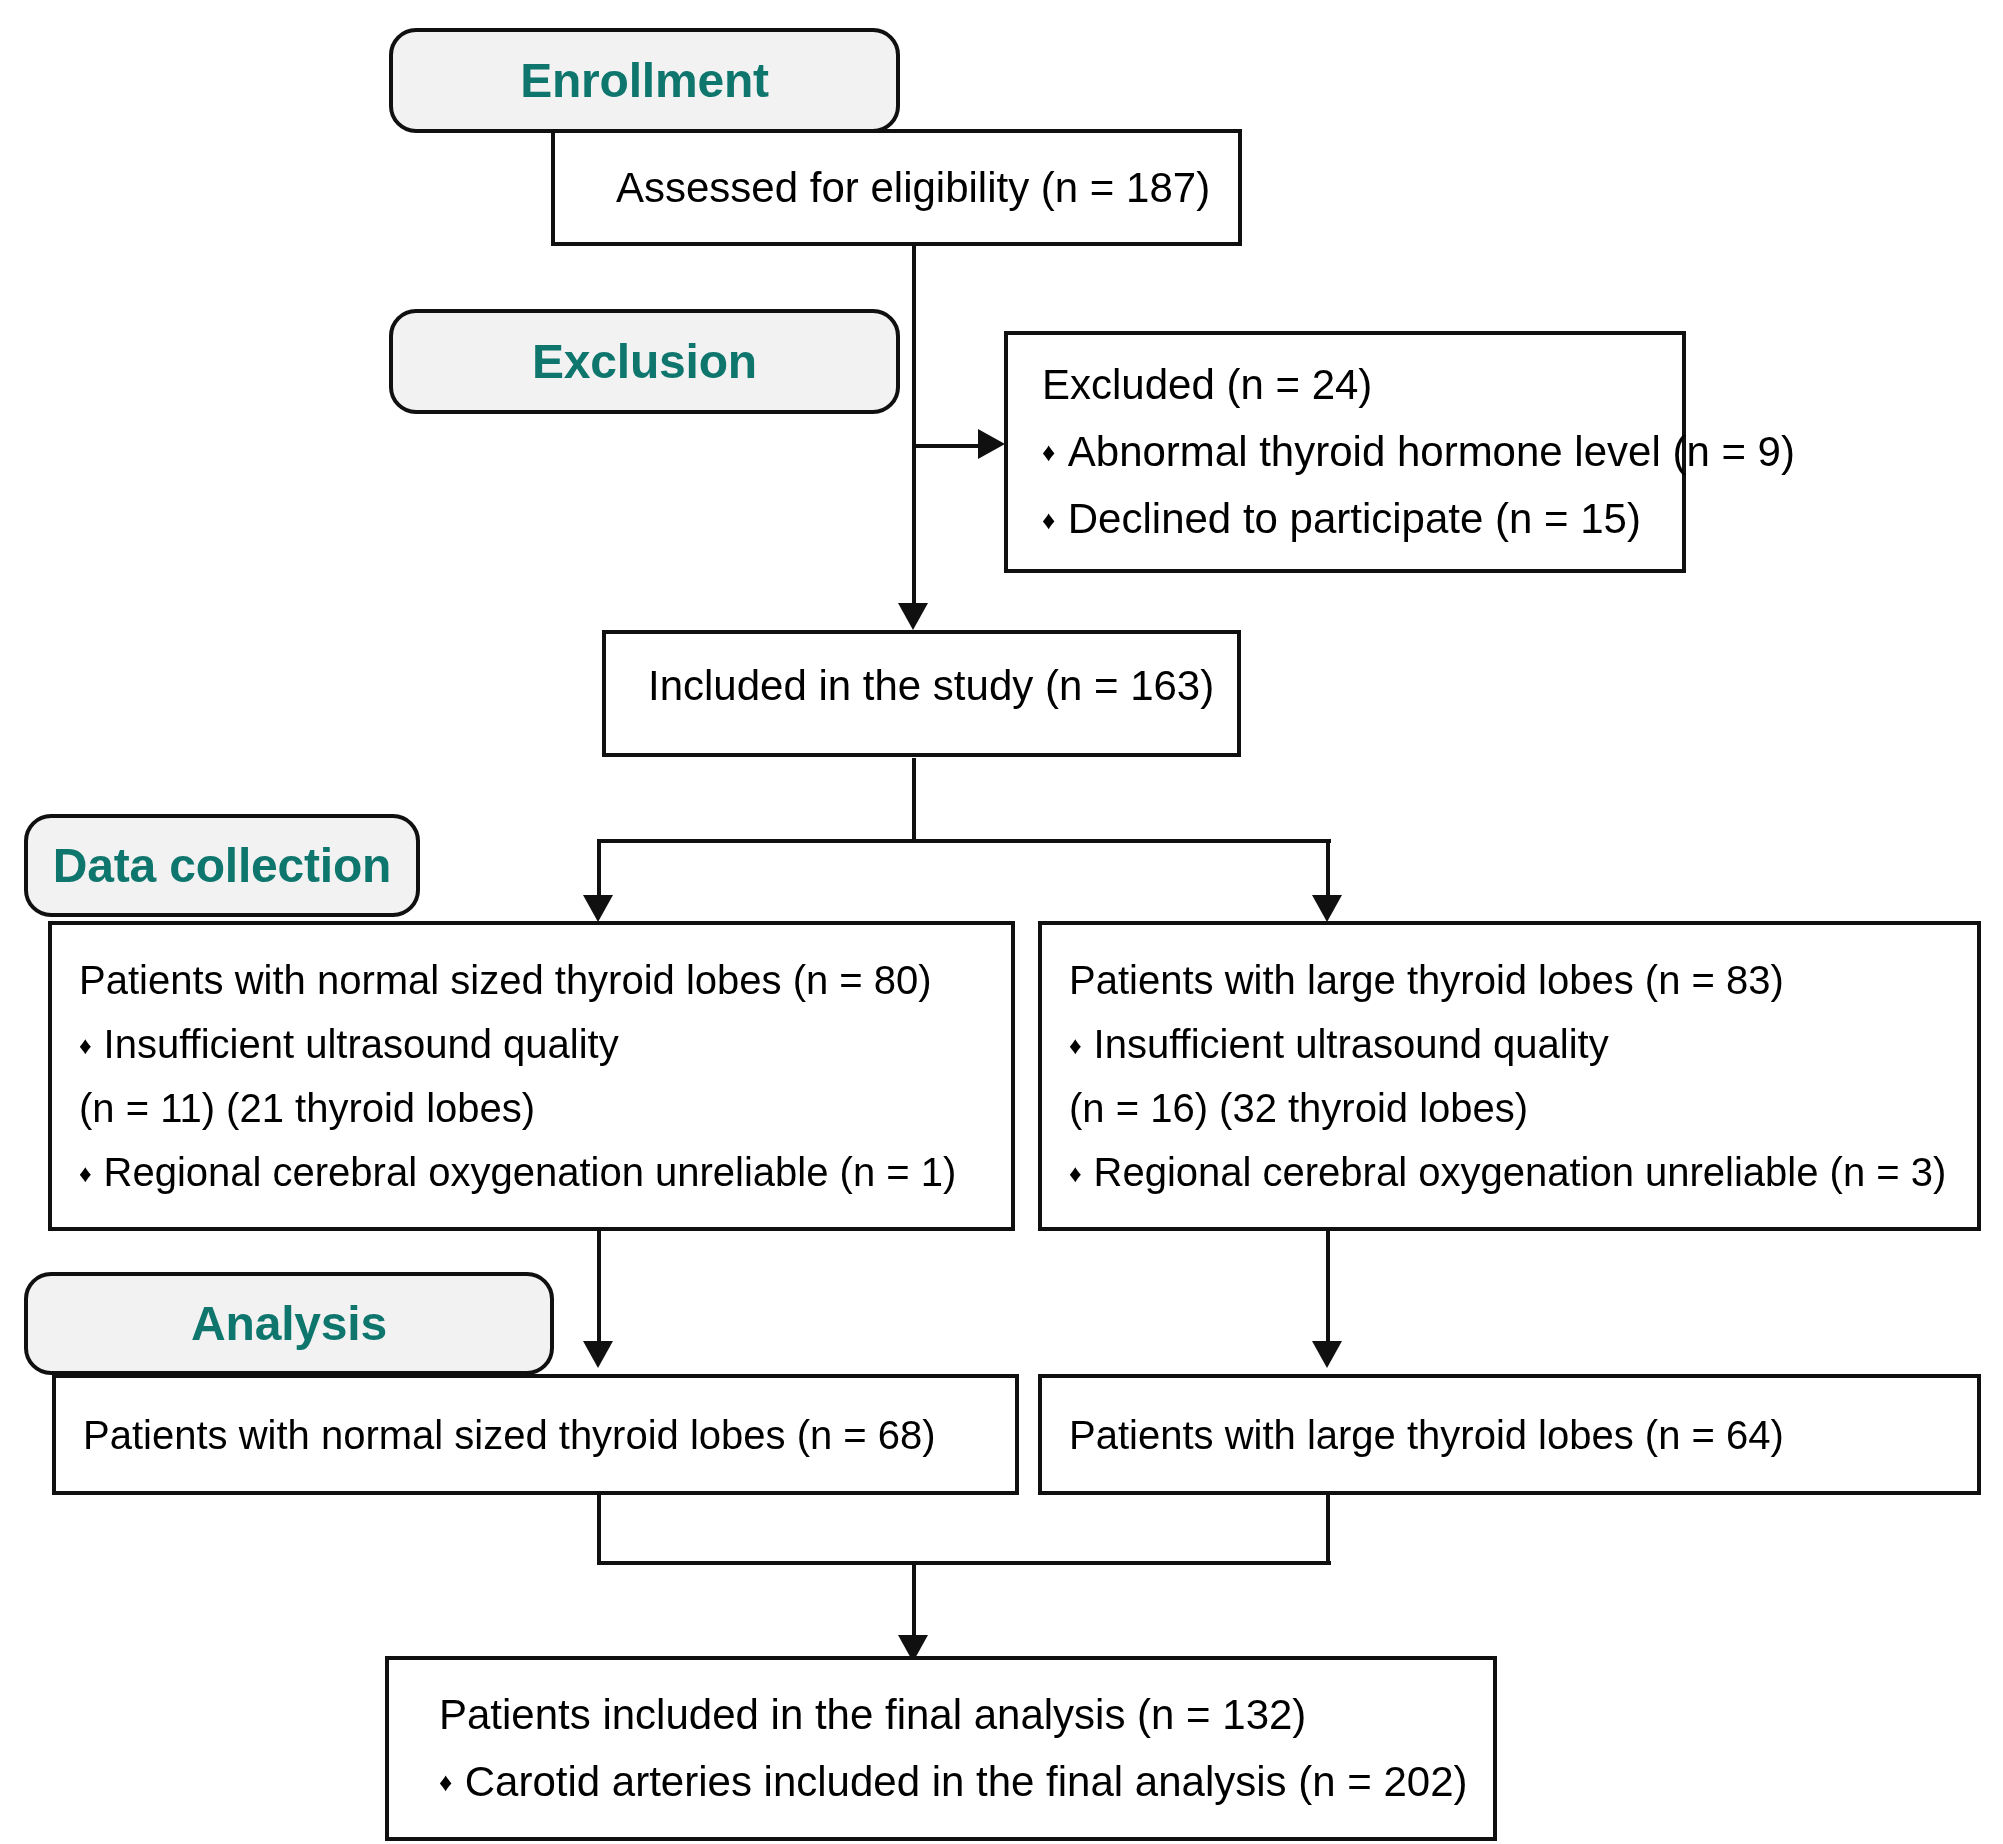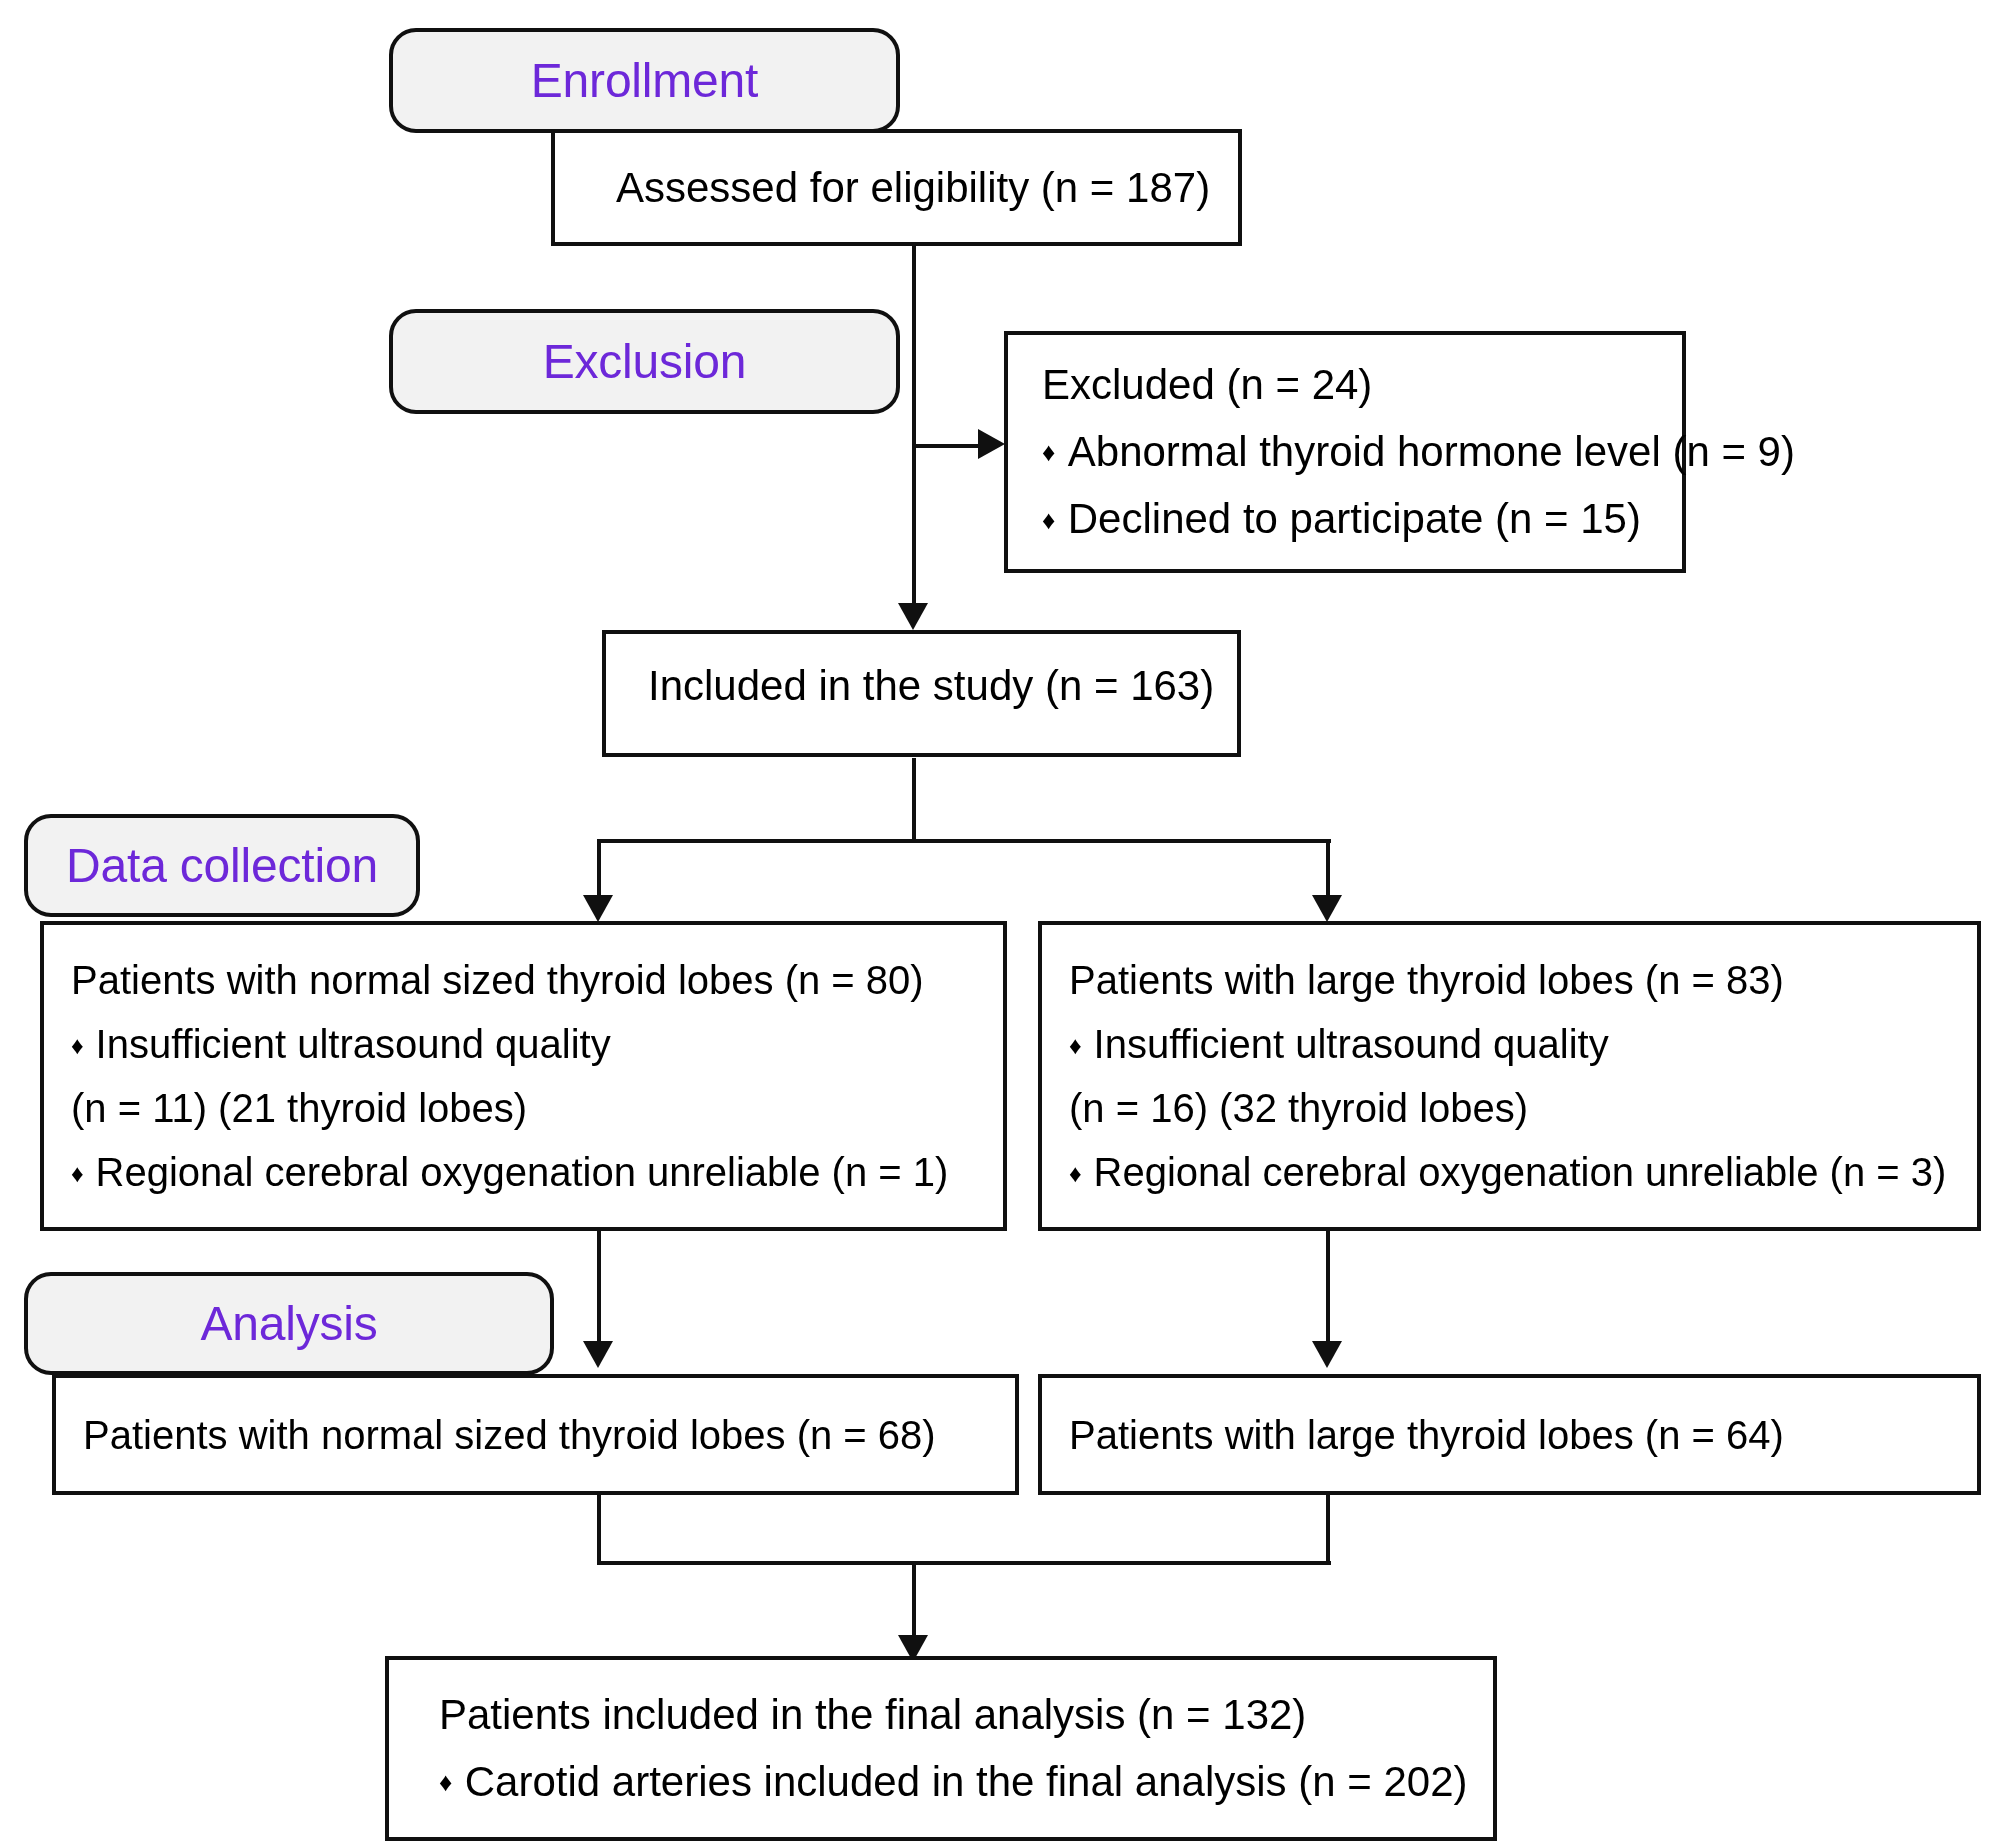--- a/index.html
+++ b/index.html
@@ -22,22 +22,22 @@
   
   .stage-pill {
     position: absolute;
     box-sizing: border-box;
     background: #f2f2f2;
     border: 4px solid #101010;
     border-radius: 27px;
     display: flex;
     align-items: center;
     justify-content: center;
-    font-weight: normal;
-    color: #6d28d9;
+    font-weight: bold;
+    color: #0f766e;
     letter-spacing: -0.2px;
     z-index: 6;
   }
 
   
   .node-box {
     position: absolute;
     box-sizing: border-box;
     background: #ffffff;
     border: 4px solid #101010;
@@ -161,21 +161,21 @@
       <span>Declined to participate (n = 15)</span>
     </div>
   </div>
 
   <div class="node-box" style="left:602px; top:630px; width:639px; height:127px; font-size:42px; padding:0 0 16px 42px;">
     <div class="node-line">
       <span>Included in the study (n = 163)</span>
     </div>
   </div>
 
-  <div class="node-box" style="left:40px; top:921px; width:967px; height:310px; font-size:40px; padding:0 0 0 27px;">
+  <div class="node-box" style="left:48px; top:921px; width:967px; height:310px; font-size:40px; padding:0 0 0 27px;">
     <div class="node-line">
       <span>Patients with normal sized thyroid lobes (n = 80)</span>
     </div>
     <div class="node-line bullet-line">
       <span class="bullet-mark">♦</span>
       <span>Insufficient ultrasound quality</span>
     </div>
     <div class="node-line">
       <span>(n = 11) (21 thyroid lobes)</span>
     </div>

